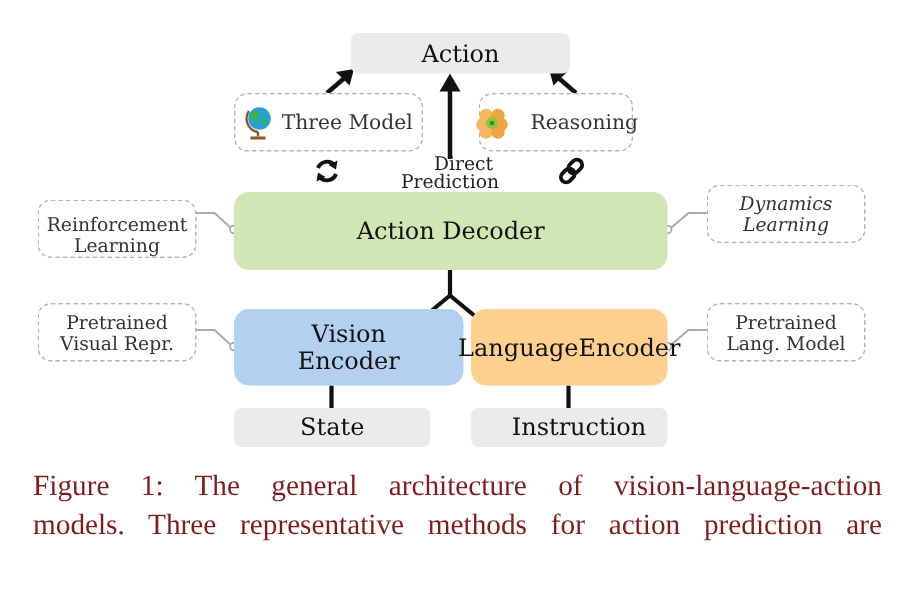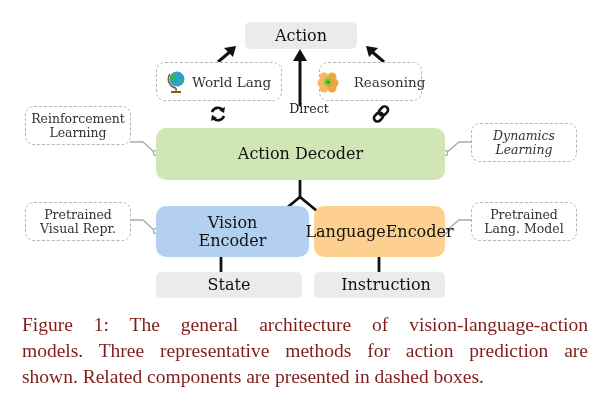--- a/index.html
+++ b/index.html
@@ -42,36 +42,36 @@
   <polyline points="130,142 143,142 155,153" fill="none" stroke="#aaa" stroke-width="1.3"></polyline>
   <circle cx="156" cy="153" r="2.6" fill="#fff" stroke="#aaa" stroke-width="1.2"></circle>
   <polyline points="472,142 459,142 446,153" fill="none" stroke="#aaa" stroke-width="1.3"></polyline>
   <circle cx="445" cy="153" r="2.6" fill="#fff" stroke="#aaa" stroke-width="1.2"></circle>
   <polyline points="130,220 143,220 155,231" fill="none" stroke="#aaa" stroke-width="1.3"></polyline>
   <circle cx="156" cy="231" r="2.6" fill="#fff" stroke="#aaa" stroke-width="1.2"></circle>
   <polyline points="472,220 459,220 446,231" fill="none" stroke="#aaa" stroke-width="1.3"></polyline>
   <circle cx="445" cy="231" r="2.6" fill="#fff" stroke="#aaa" stroke-width="1.2"></circle>
 </svg>
 
-<div class="abs box gray main-label" style="left:245px; top:22px; width:112px; height:27px;">
+<div class="abs box gray main-label" style="left:234px; top:22px; width:146px; height:27px;">
   <span>Action</span>
 </div>
 
 <div class="abs box dashed" style="left:156px; top:62px; width:126px; height:39px; font-size:13.5px;">
   <span class="icon" style="margin-right:5px;">
     <svg width="20" height="24" viewBox="0 0 20 24" style="position:static;">
       <circle cx="10" cy="9" r="7.5" fill="#2a9fd6"></circle>
       <path d="M6,4 Q9,3 10,6 Q8,8 9,11 Q6,12 5,9 Q3,7 6,4 Z" fill="#39b54a"></path>
       <path d="M12,9 Q15,8 15,11 Q13,14 11,12 Z" fill="#39b54a"></path>
       <path d="M3,4 A9,9 0 0 0 9,18" fill="none" stroke="#8a5a2b" stroke-width="1.6"></path>
       <line x1="9" y1="18" x2="9" y2="21" stroke="#8a5a2b" stroke-width="1.6"></line>
       <rect x="4" y="21" width="10" height="2" fill="#8a5a2b"></rect>
     </svg>
   </span>
-  <span>World Lang</span>
+  <span>Three Model</span>
 </div>
 
 <div class="abs box dashed" style="left:319px; top:62px; width:103px; height:39px; font-size:13.5px;">
   <span class="icon" style="margin-right:14px;">
     <svg width="24" height="24" viewBox="0 0 24 24" style="position:static;">
       <circle cx="8" cy="7" r="4.5" fill="#f5b860"></circle>
       <circle cx="16" cy="7" r="4.5" fill="#f0a640"></circle>
       <circle cx="6" cy="13" r="4.5" fill="#f5b860"></circle>
       <circle cx="18" cy="13" r="4.5" fill="#f0a640"></circle>
       <circle cx="8" cy="18" r="4.5" fill="#f5b860"></circle>
@@ -93,57 +93,57 @@
 </div>
 <div class="abs" style="left:371px; top:104px; width:20px; height:20px;">
   <svg width="20" height="20" viewBox="0 0 20 20" style="position:static;">
     <rect x="9" y="2" width="7" height="10" rx="3.5" transform="rotate(45 12.5 7)" fill="none" stroke="#111" stroke-width="2.6"></rect>
     <rect x="4" y="8" width="7" height="10" rx="3.5" transform="rotate(45 7.5 13)" fill="none" stroke="#111" stroke-width="2.6"></rect>
   </svg>
 </div>
 
 <div class="abs" style="left:255px; top:103px; width:90px; text-align:center; font-size:12.5px; line-height:12px; color:#222; background:transparent;">
   <div style="padding-left:18px;">Direct</div>
+  <div>Prediction</div>
 </div>
 
 <div class="abs box solid main-label" style="left:156px; top:128px; width:289px; height:52px; background:#d0e6b5;">
   <span>Action Decoder</span>
 </div>
 
 <div class="abs box solid main-label" style="left:156px; top:206px; width:153px; height:51px; background:#b3d0f0; flex-direction:column;">
   <span>Vision</span>
   <span>Encoder</span>
 </div>
 
 <div class="abs box solid main-label" style="left:314px; top:206px; width:131px; height:51px; background:#fdd08f; flex-direction:row;">
   <span>Language</span>
   <span>Encoder</span>
 </div>
 
-<div class="abs box gray main-label" style="left:156px; top:272px; width:146px; height:26px;">
+<div class="abs box gray main-label" style="left:156px; top:272px; width:131px; height:26px;">
   <span>State</span>
 </div>
 <div class="abs box gray main-label" style="left:314px; top:272px; width:131px; height:26px;padding-left:13px;">
   <span>Instruction</span>
 </div>
 
-<div class="abs box dashed" style="left:25px; top:106px; width:106px; height:39px; flex-direction:column;">
+<div class="abs box dashed" style="left:25px; top:133px; width:106px; height:39px; flex-direction:column;justify-content:flex-end;">
   <span>Reinforcement</span>
   <span>Learning</span>
 </div>
 <div class="abs box dashed" style="left:471px; top:123px; width:106px; height:39px; flex-direction:column;font-style:italic;">
   <span>Dynamics</span>
   <span>Learning</span>
 </div>
 <div class="abs box dashed" style="left:25px; top:202px; width:106px; height:39px; flex-direction:column;">
   <span>Pretrained</span>
   <span>Visual Repr.</span>
 </div>
 <div class="abs box dashed" style="left:471px; top:202px; width:106px; height:39px; flex-direction:column;">
   <span>Pretrained</span>
   <span>Lang. Model</span>
 </div>
 
 <div class="abs caption" style="left:22px; top:312px; width:566px;">
   <div class="line1">Figure 1: The general architecture of vision-language-action</div>
   <div class="line1">models. Three representative methods for action prediction are</div>
-  <div>shown. Related components are presented in dashed boxes.</div>
 </div>
 
 </body></html>

